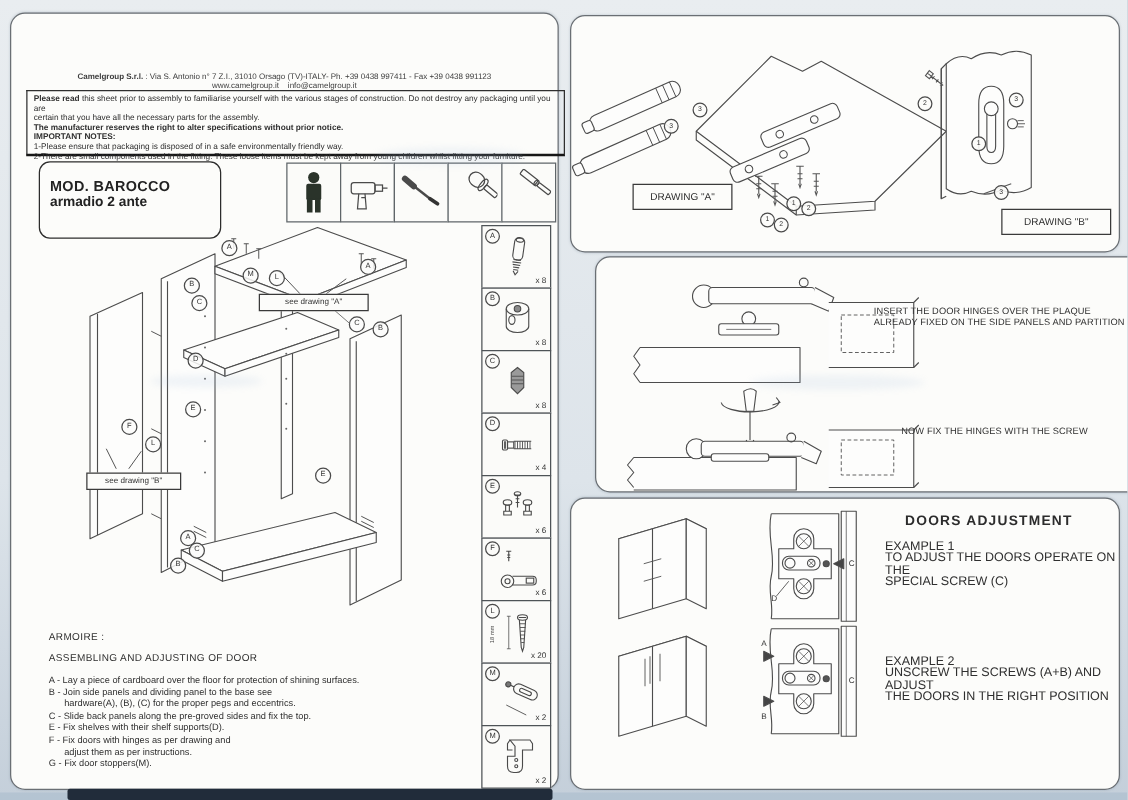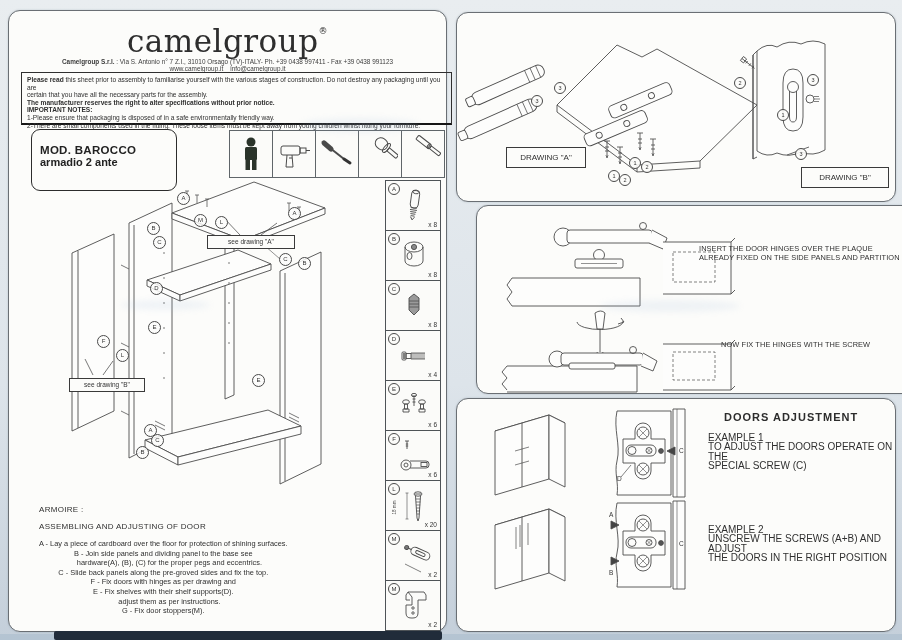--- a/index.html
+++ b/index.html
@@ -38,41 +38,40 @@
   #parts{position:absolute;left:376px;top:170px;width:56px;}
   .part{position:relative;height:49px;border:1px solid #4e5357;margin-top:-1px;background:#fbfbf9;}
   .part .pl{position:absolute;left:2px;top:2px;width:10px;height:10px;border:0.9px solid #4a4a4a;
     border-radius:50%;font-size:6px;line-height:10px;text-align:center;color:#333;}
   .part .qty{position:absolute;right:3px;bottom:2px;font-size:6.5px;color:#333;}
   .part svg{position:absolute;left:13px;top:7px;}
   .dim{position:absolute;left:1px;top:24px;font-size:4.6px;color:#444;transform:rotate(-90deg);}
   
   #instr{position:absolute;left:30px;top:494px;color:#2f2f2f;}
   #instr .h{font-size:8px;letter-spacing:.3px;margin-bottom:8px;}
-  #instr .ln{font-size:7.4px;line-height:9.6px;white-space:pre;text-align:center;}
+  #instr .ln{font-size:7.4px;line-height:9.6px;white-space:pre;}
   
   .rlabelbox{position:absolute;border:1px solid #3a3a3a;background:#fcfcfa;font-size:8px;color:#2f2f2f;
     text-align:center;}
   .rtext{position:absolute;font-size:7.4px;line-height:9.2px;color:#2f2f2f;letter-spacing:.1px;}
   #adjtitle{position:absolute;font-size:11px;font-weight:bold;letter-spacing:1px;color:#2c2c2c;}
   .extext{position:absolute;font-size:10px;line-height:9.4px;color:#2f2f2f;}
   svg{display:block;}
   #botbar{position:absolute;left:54px;top:631px;width:388px;height:9px;background:#212c3a;
     border-radius:2px;filter:blur(.4px);}
   #botstrip{position:absolute;left:0;top:634px;width:902px;height:6px;background:#aebfce;opacity:.7;}
   .smudge{position:absolute;background:#9db8d8;opacity:.14;border-radius:50%;filter:blur(3px);}
 </style>
 </head>
 <body>
 
 <div id="sheet">
 
   <div class="page" style="left:8px;top:10px;width:437px;height:620px;">
 
-    <div id="logo"><span>camelgroup</span><sup>®</sup></div>
     <div class="addr" style="top:47px;"><b>Camelgroup S.r.l.</b><span> : Via S. Antonio n° 7 Z.I., 31010 Orsago (TV)-ITALY- Ph. +39 0438 997411 - Fax +39 0438 991123</span></div>
     <div class="addr" style="top:54px;"><span>www.camelgroup.it</span>&nbsp;&nbsp;&nbsp;&nbsp;<span>info@camelgroup.it</span></div>
 
     <div id="notice">
       <div><b>Please read</b><span> this sheet prior to assembly to familiarise yourself with the various stages of construction. Do not destroy any packaging until you are</span></div>
       <div>certain that you have all the necessary parts for the assembly.</div>
       <div><b>The manufacturer reserves the right to alter specifications without prior notice.</b></div>
       <div><b>IMPORTANT NOTES:</b></div>
       <div>1-Please ensure that packaging is disposed of in a safe environmentally friendly way.</div>
       <div>2-There are small components used in the fitting. These loose items must be kept away from young children whilst fitting your furniture.</div>
@@ -326,22 +325,22 @@
       </div>
     </div>
 
     <div id="instr">
       <div class="h">ARMOIRE :</div>
       <div class="h">ASSEMBLING AND ADJUSTING OF DOOR</div>
       <div class="ln">A - Lay a piece of cardboard over the floor for protection of shining surfaces.</div>
       <div class="ln">B - Join side panels and dividing panel to the base see</div>
       <div class="ln">      hardware(A), (B), (C) for the proper pegs and eccentrics.</div>
       <div class="ln">C - Slide back panels along the pre-groved sides and fix the top.</div>
+      <div class="ln">E - Fix shelves with their shelf supports(D).</div>
       <div class="ln">F - Fix doors with hinges as per drawing and</div>
-      <div class="ln">E - Fix shelves with their shelf supports(D).</div>
       <div class="ln">      adjust them as per instructions.</div>
       <div class="ln">G - Fix door stoppers(M).</div>
     </div>
   </div>
 
   <div class="page" style="left:456px;top:12px;width:438px;height:188px;">
     <svg width="438" height="188" viewBox="0 0 438 188" style="position:absolute;left:0;top:0;">
       <g stroke="#4c4c4c" stroke-width="0.9" fill="#fdfdfc" stroke-linejoin="round">
 
         <polygon points="160,32 185,44 200,36 300,92 243,148 180,152 100,92"></polygon>

